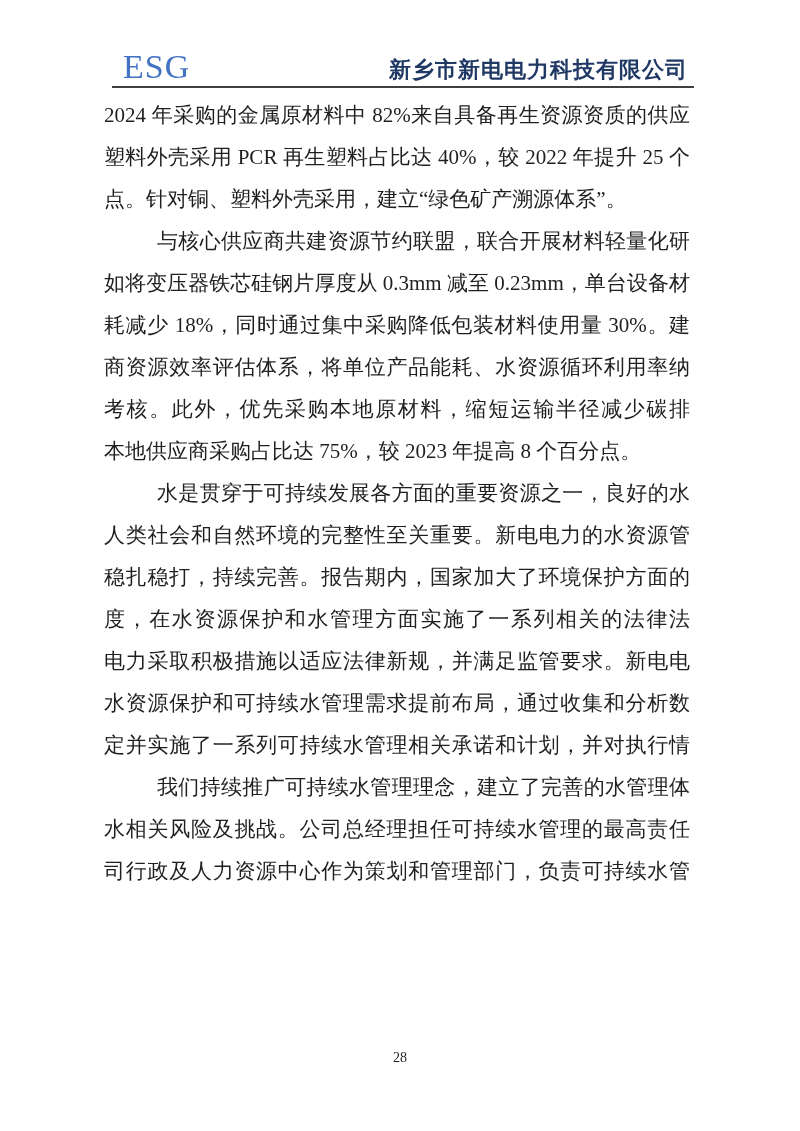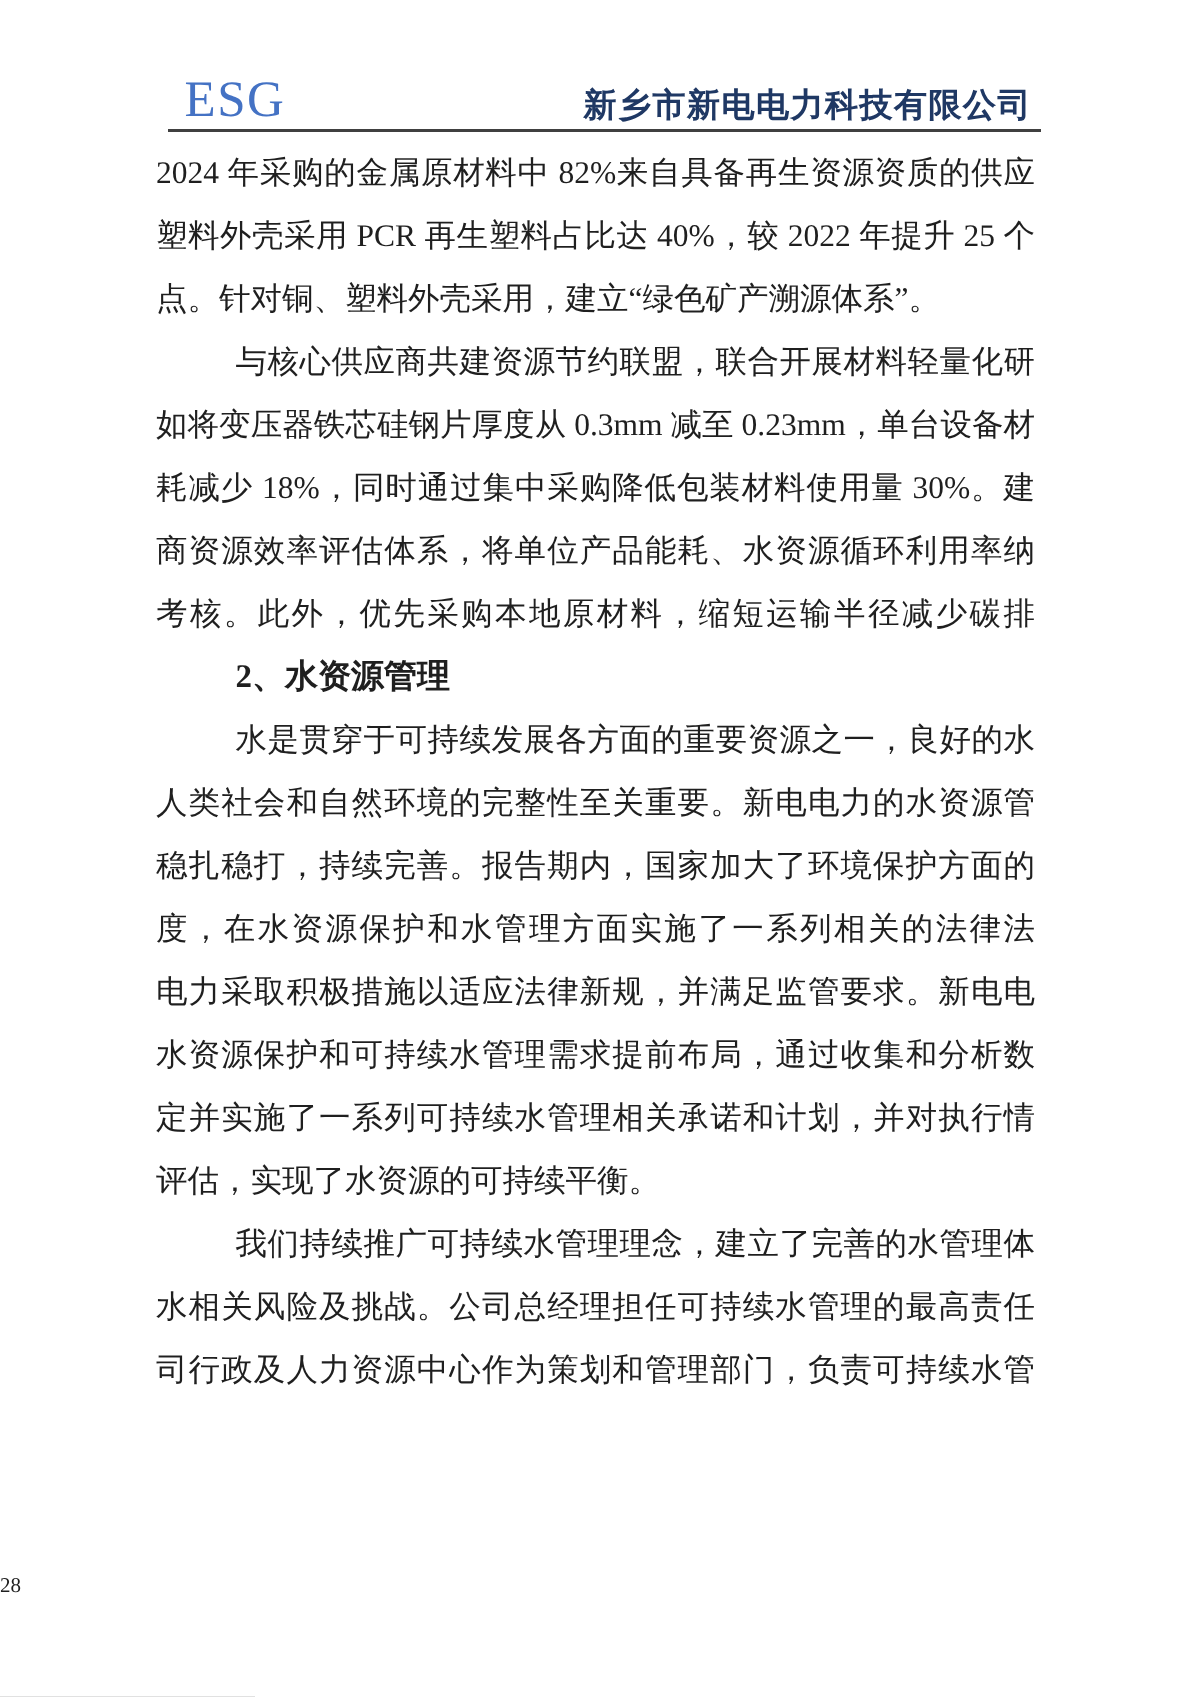--- a/index.html
+++ b/index.html
@@ -60,21 +60,21 @@
   }
   .line.indent{padding-left:53px;}
   .line.heading{
     font-weight:bold;
     font-size:22px;
     padding-left:53px;
   }
   
   .footer{
     position:absolute;left:0;top:1048px;width:800px;
-    text-align:left;
+    text-align:center;
     font-size:14px;line-height:20px;
     color:var(--text);
   }
 </style>
 </head>
 <body>
 
 <div class="page">
 
   <div class="header">
@@ -89,31 +89,30 @@
         <div class="line just">2024 年采购的金属原材料中 82%来自具备再生资源资质的供应商，</div>
         <div class="line just">塑料外壳采用 PCR 再生塑料占比达 40%，较 2022 年提升 25 个百分</div>
         <div class="line">点。针对铜、塑料外壳采用，建立“绿色矿产溯源体系”。</div>
       </div>
       <div class="paragraph">
         <div class="line just indent">与核心供应商共建资源节约联盟，联合开展材料轻量化研究，例</div>
         <div class="line just">如将变压器铁芯硅钢片厚度从 0.3mm 减至 0.23mm，单台设备材料消</div>
         <div class="line just">耗减少 18%，同时通过集中采购降低包装材料使用量 30%。建立供应</div>
         <div class="line just">商资源效率评估体系，将单位产品能耗、水资源循环利用率纳入年度</div>
         <div class="line just">考核。此外，优先采购本地原材料，缩短运输半径减少碳排放，河南</div>
+        <div class="line">本地供应商采购占比达 75%，较 2023 年提高 8 个百分点。</div>
       </div>
-      <div class="line heading">2、水资源管理</div>
       <div class="paragraph">
         <div class="line just indent">水是贯穿于可持续发展各方面的重要资源之一，良好的水循环对</div>
         <div class="line just">人类社会和自然环境的完整性至关重要。新电电力的水资源管理工作</div>
         <div class="line just">稳扎稳打，持续完善。报告期内，国家加大了环境保护方面的立法力</div>
         <div class="line just">度，在水资源保护和水管理方面实施了一系列相关的法律法规，新电</div>
         <div class="line just">电力采取积极措施以适应法律新规，并满足监管要求。新电电力针对</div>
         <div class="line just">水资源保护和可持续水管理需求提前布局，通过收集和分析数据，制</div>
         <div class="line just">定并实施了一系列可持续水管理相关承诺和计划，并对执行情况进行</div>
-        <div class="line">评估，实现了水资源的可持续平衡。</div>
       </div>
       <div class="paragraph">
         <div class="line just indent">我们持续推广可持续水管理理念，建立了完善的水管理体系评估</div>
         <div class="line just">水相关风险及挑战。公司总经理担任可持续水管理的最高责任人，公</div>
         <div class="line just">司行政及人力资源中心作为策划和管理部门，负责可持续水管理项目</div>
       </div>
     </div>
 
   <div class="footer">28</div>
 

